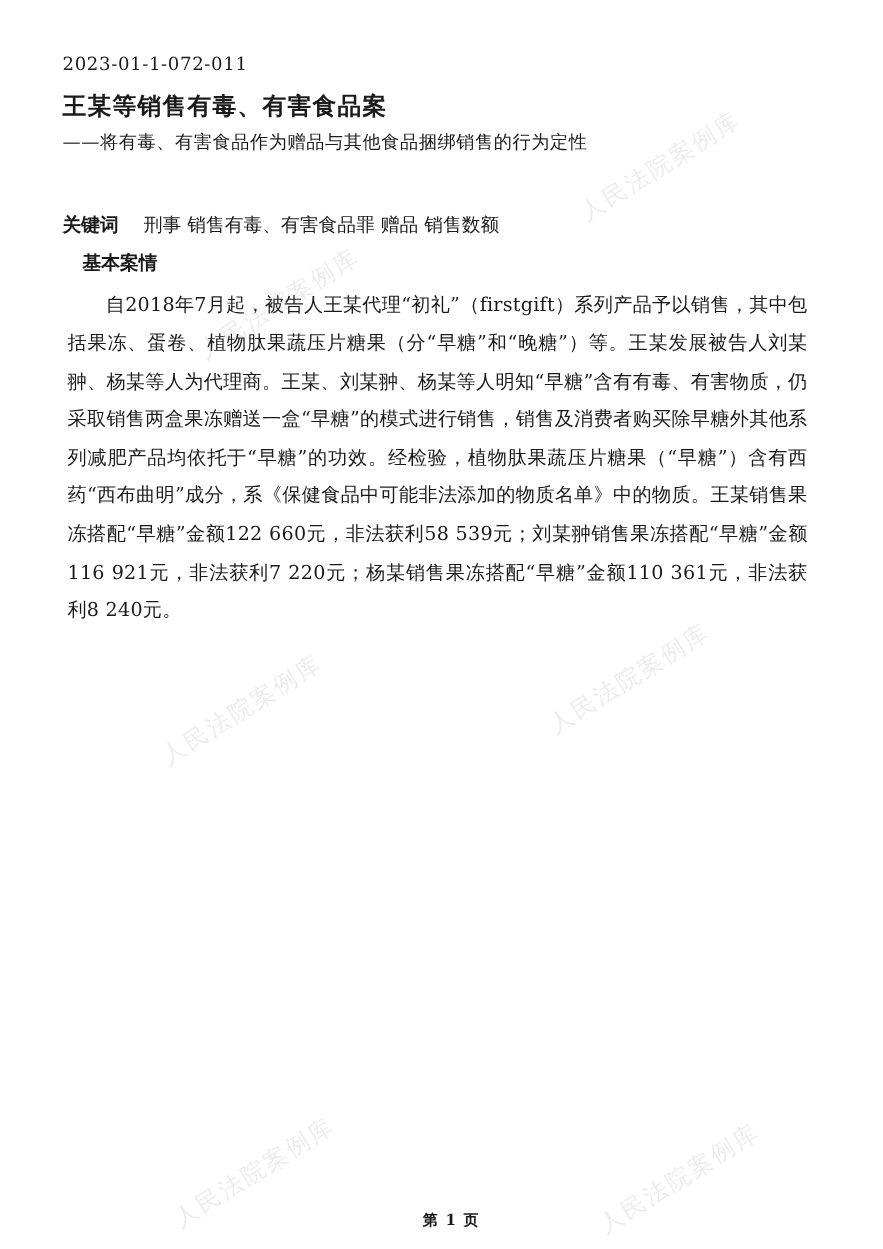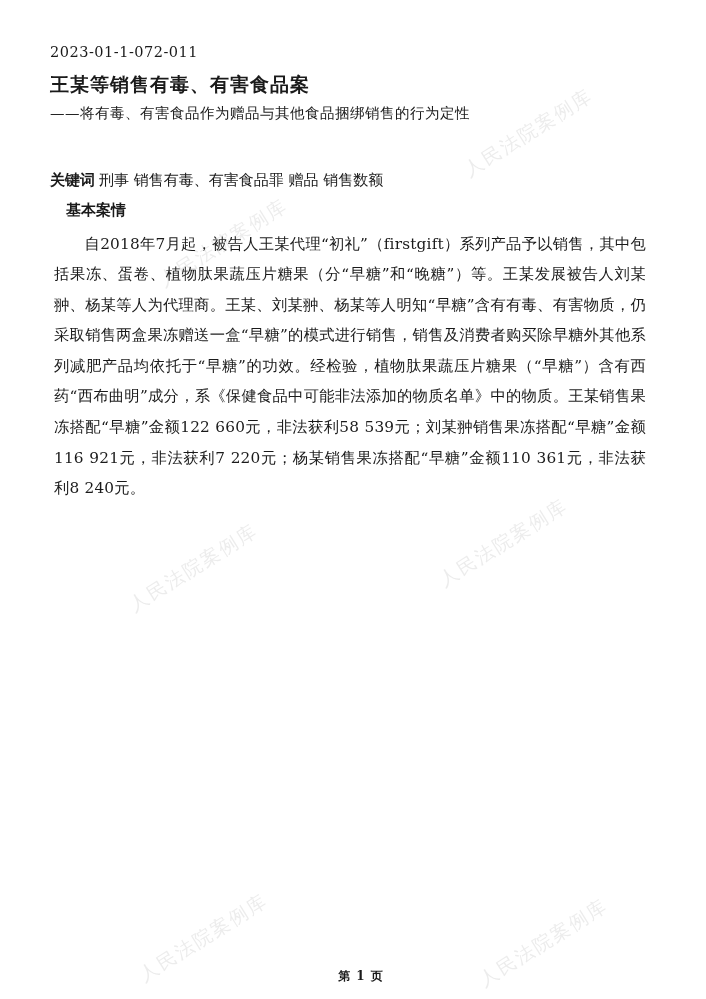--- a/index.html
+++ b/index.html
@@ -63,21 +63,21 @@
     padding-right: 4px;
   }
 
   .kw-block {
     margin-top: 44px;
     font-size: 15px;
     line-height: 1.85;
   }
   .kw-label {
     font-weight: bold;
-    margin-right: 4px;
+    margin-right: 20px;
   }
   .section-head {
     font-weight: bold;
     font-size: 15px;
     margin-top: 2px;
     line-height: 1.85;
     margin-left: 16px;
   }
 
   .body-text p {

